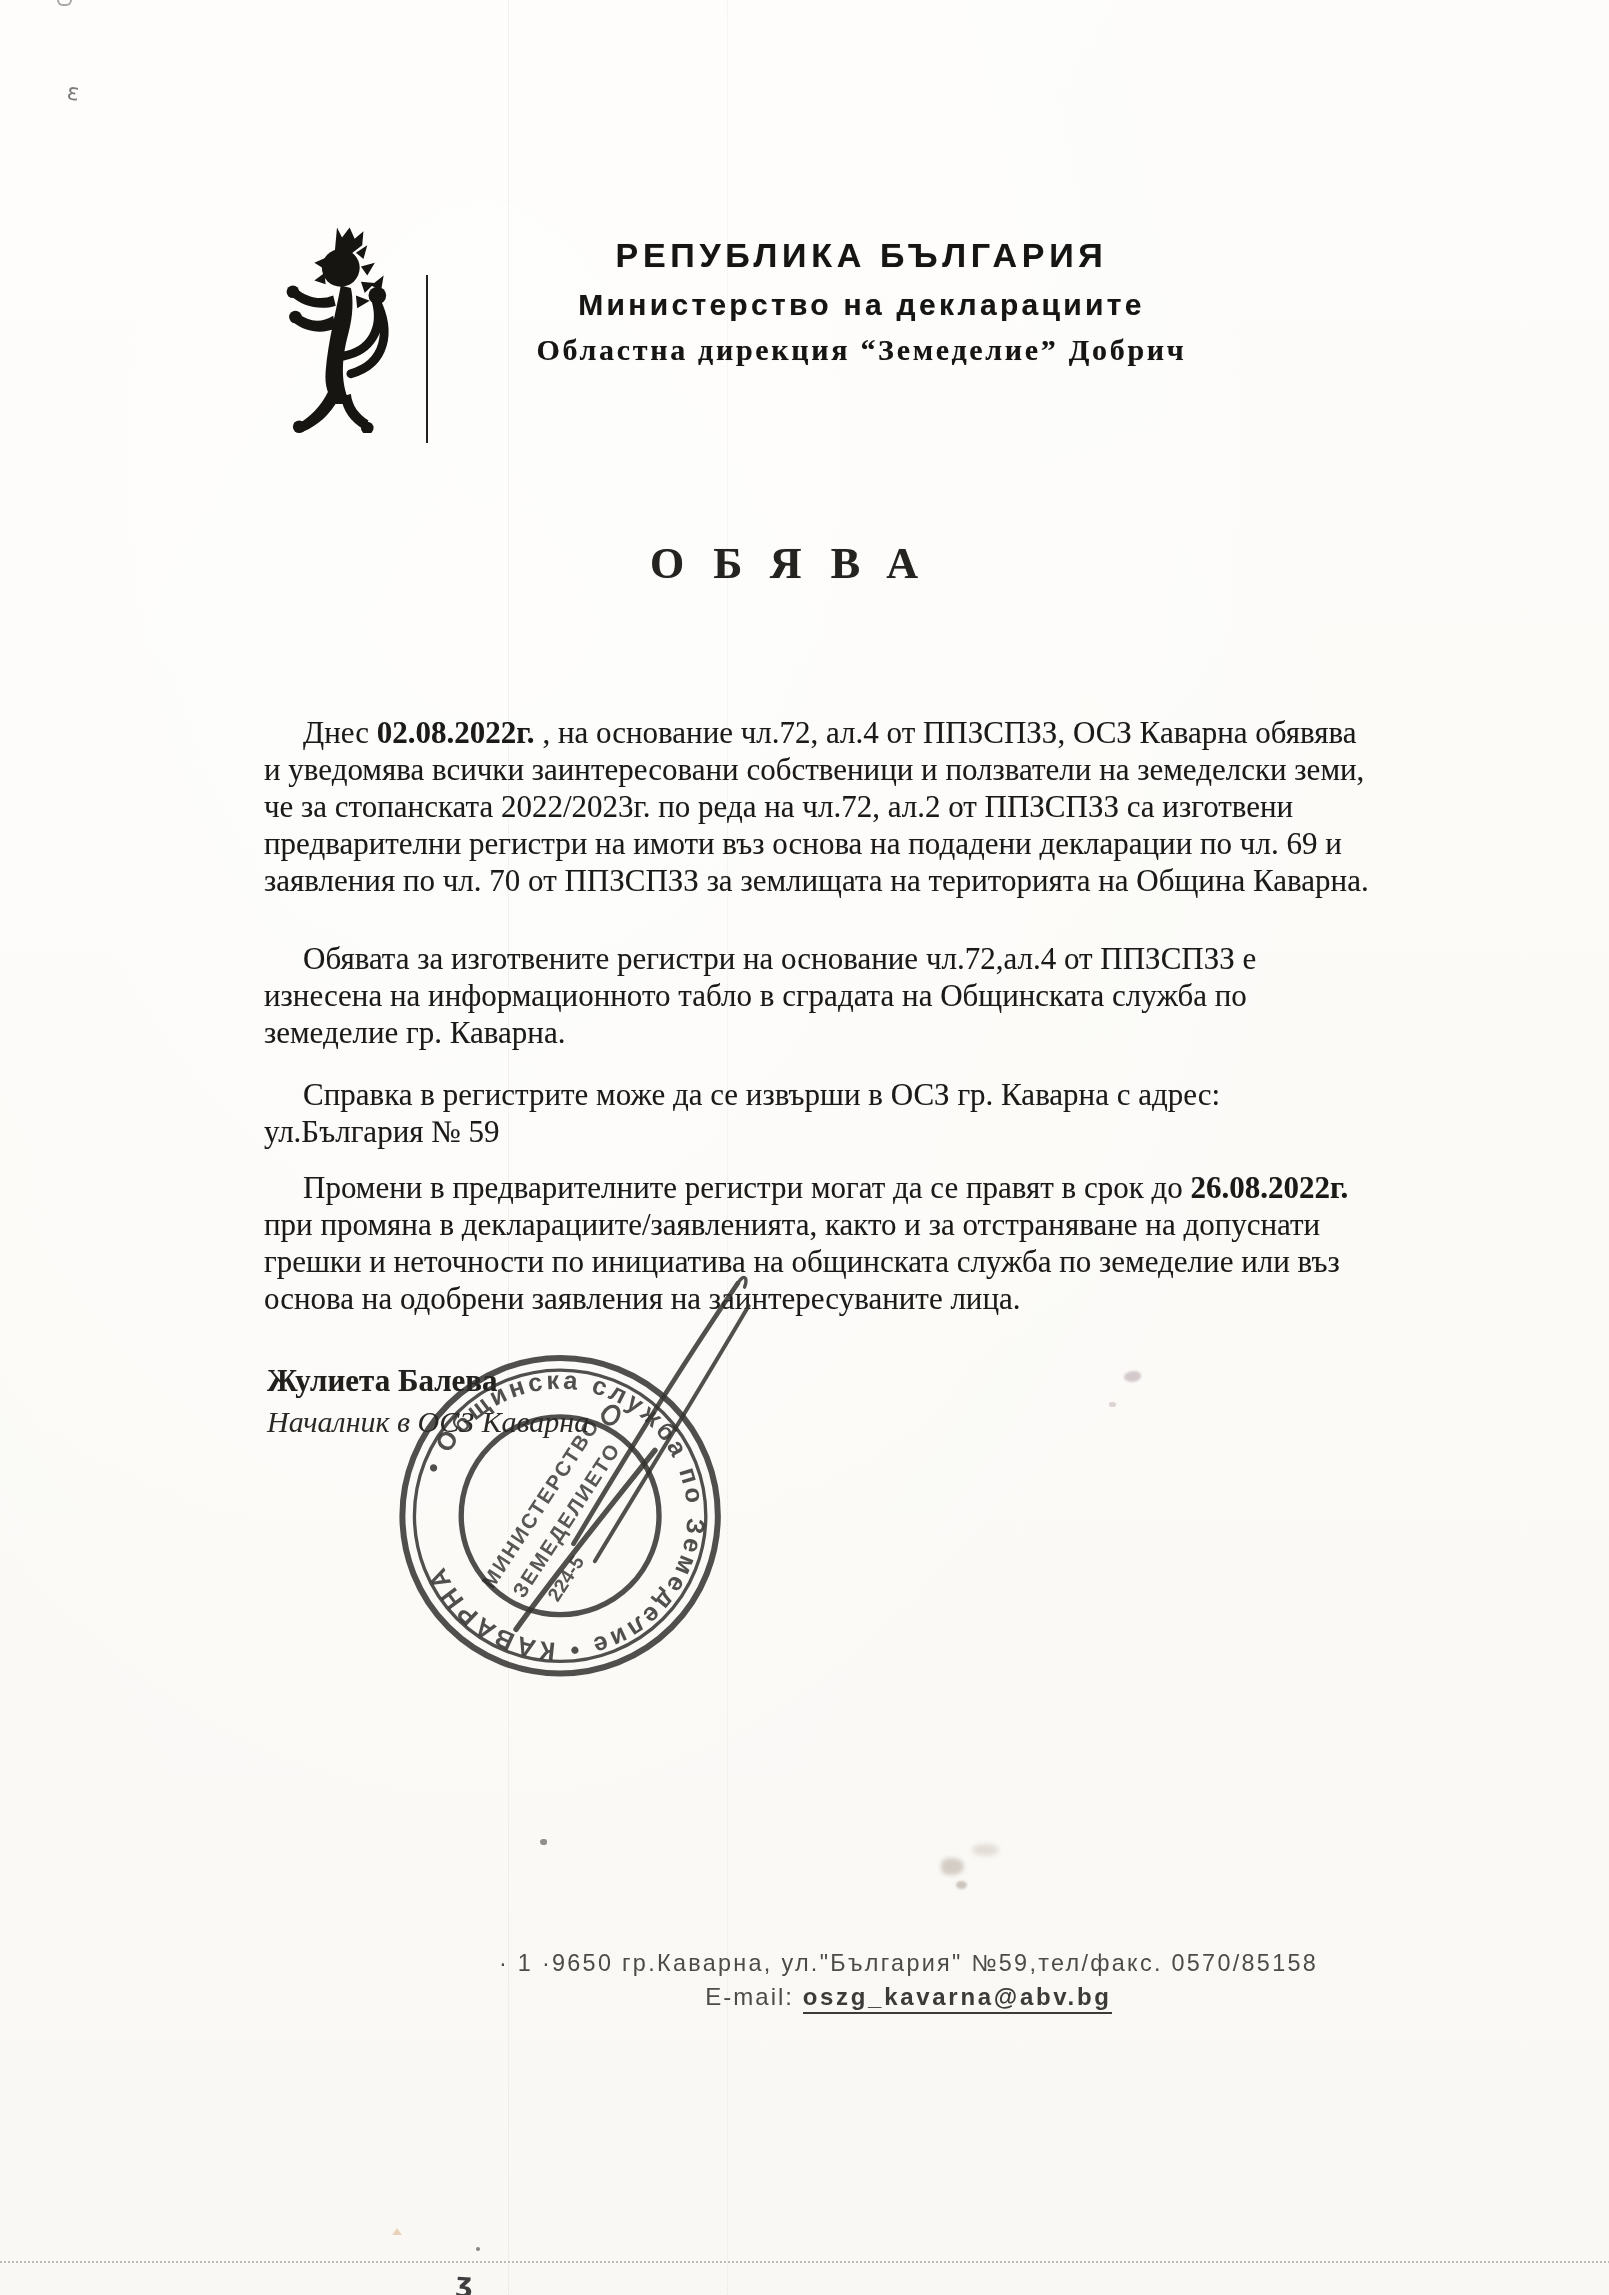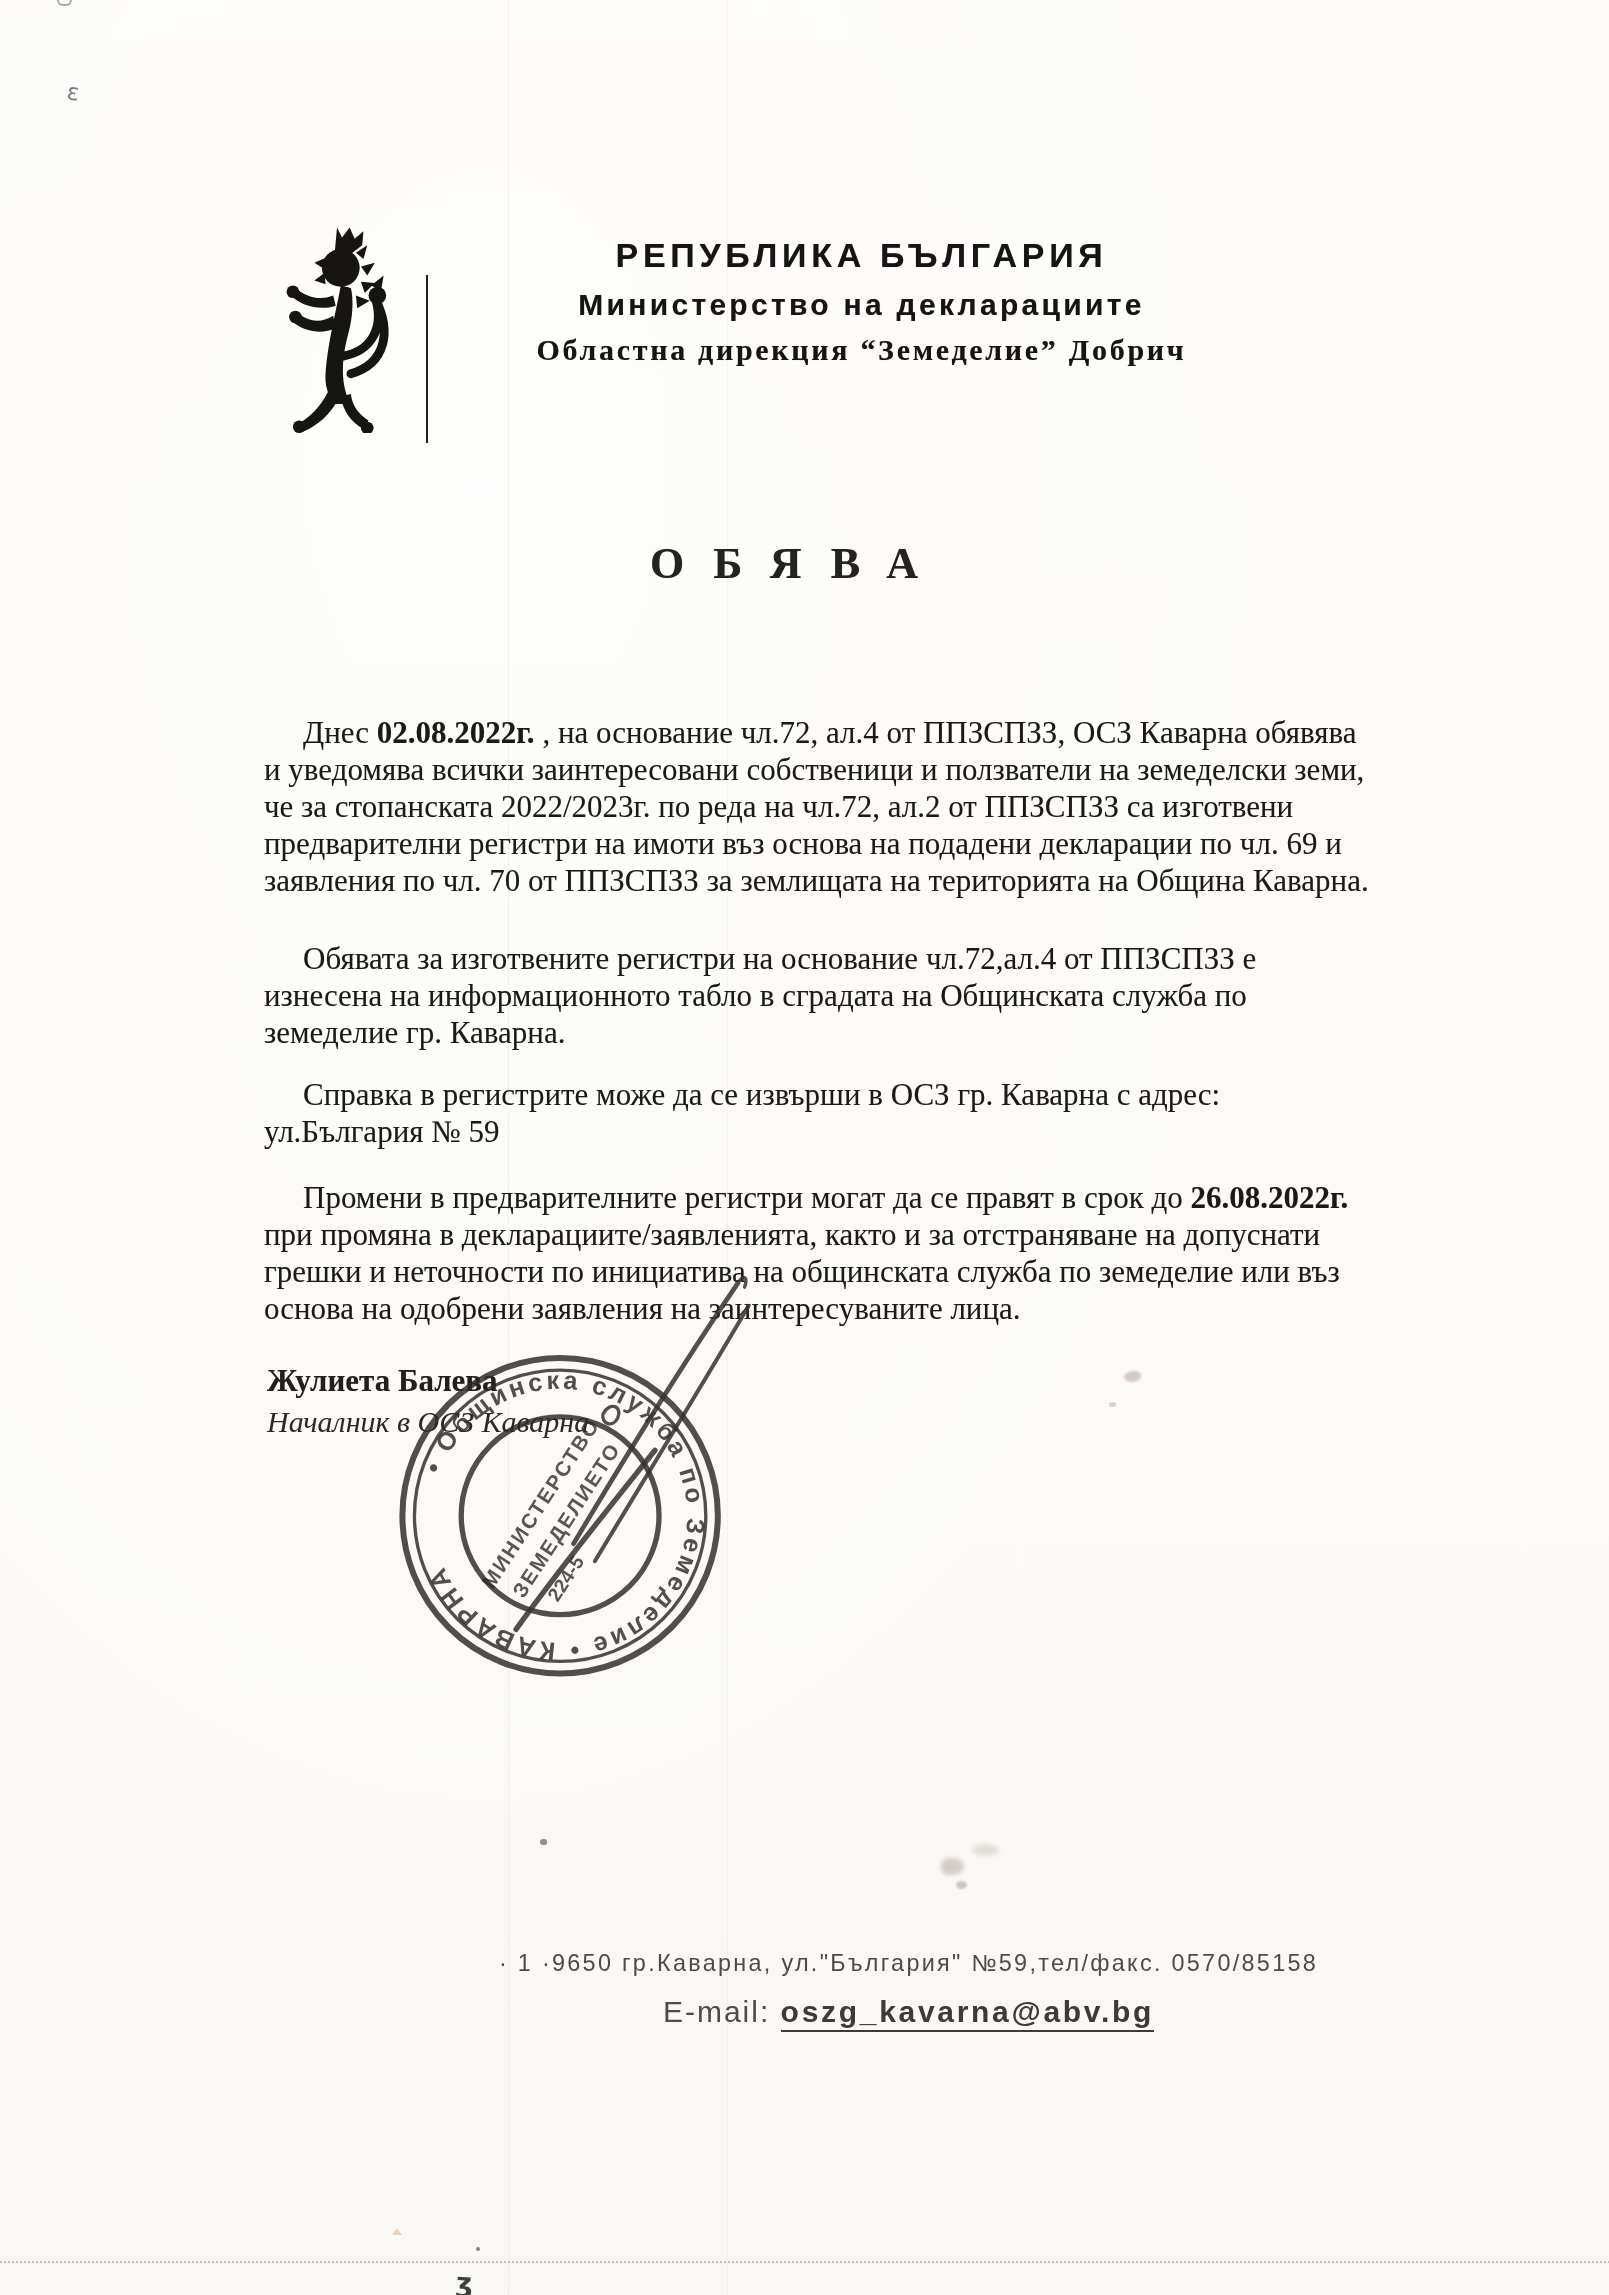--- a/index.html
+++ b/index.html
@@ -51,32 +51,32 @@
   }
   
   .body-text{
     position:absolute;left:264px;top:714px;width:1113px;
     font-size:31px;line-height:37px;color:#1b1a18;
     text-shadow:0 0 0.7px rgba(0,0,0,.25);
   }
   .body-text p{margin:0;text-indent:39px;}
   .body-text .p1{margin-bottom:41px;}
   .body-text .p2{margin-bottom:25.4px;}
-  .body-text .p3{margin-bottom:29px;}
+  .body-text .p3{margin-bottom:19px;}
   
   .sig-name{position:absolute;left:267px;top:1363px;font-size:31px;font-weight:bold;color:#21201d;text-shadow:0 0 0.7px rgba(0,0,0,.3);}
   .sig-title{position:absolute;left:267px;top:1405px;font-size:30px;font-style:italic;color:#2a2926;}
   .stamp-svg{position:absolute;left:373px;top:1255px;width:417px;height:468px;}
   
   .footer{
     position:absolute;left:237px;top:1943px;width:1343px;text-align:center;
     font-family:"Liberation Sans",sans-serif;color:#4c4b49;
   }
   .footer .f1{font-size:23.4px;letter-spacing:2.3px;line-height:40px;}
-  .footer .f2{font-size:30px;letter-spacing:2px;margin-top:12px;}
+  .footer .f2{font-size:24px;letter-spacing:2px;margin-top:0;}
   .footer .email{font-weight:bold;letter-spacing:2.7px;color:#3c3b39;border-bottom:2.7px solid #3c3b39;padding-bottom:2px;}
 </style>
 </head>
 <body>
 
 <div class="page">
 
   <div class="fold-line fold-a"></div>
   <div class="fold-line fold-b"></div>
   <div class="bottom-rule"></div>

